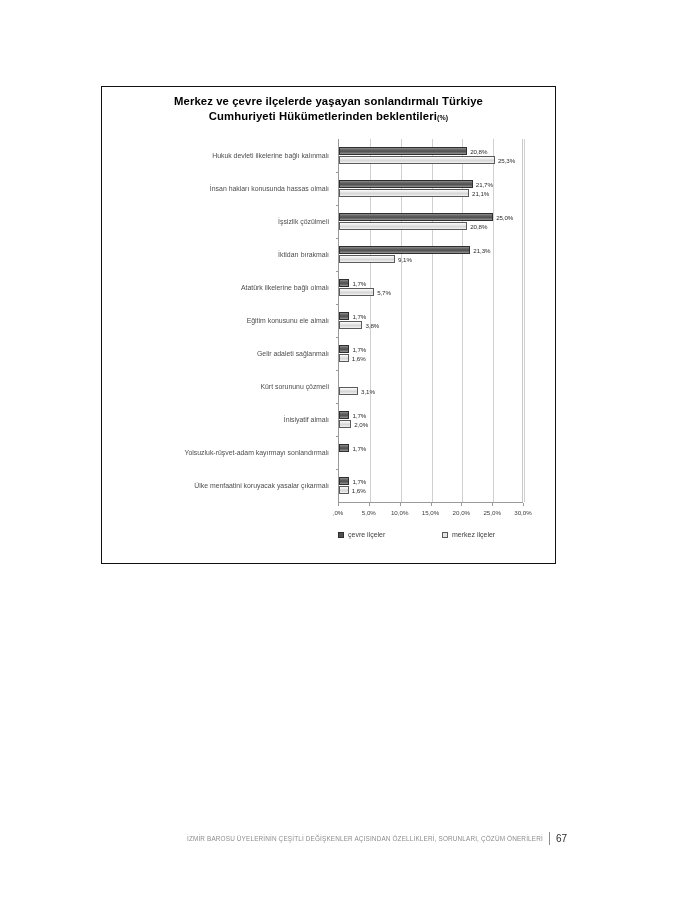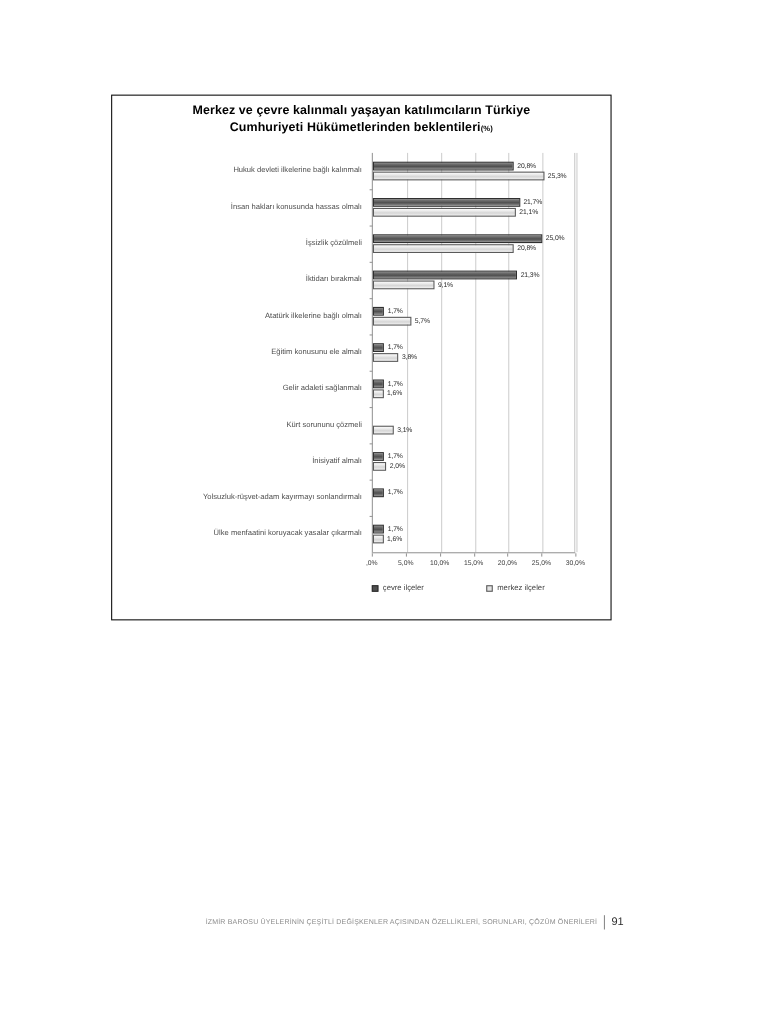--- a/index.html
+++ b/index.html
@@ -175,21 +175,21 @@
     color:#2b2b2b;
     font-weight:normal;
   }
 </style>
 </head>
 <body>
 
 <div id="chart-frame">
 
   <div id="chart-title">
-    <span>Merkez ve çevre kalınmalı yaşayan katılımcıların Türkiye</span><br>
+    <span>Merkez ve çevre ilçelerde yaşayan sonlandırmalı Türkiye</span><br>
     <span>Cumhuriyeti Hükümetlerinden  beklentileri</span><span class="unit">(%)</span>
   </div>
 
   <div id="plot-wrap">
 
     <div id="cat-labels">
         <div class="cat-label" style="top: 16.5px;">Hukuk devleti ilkelerine bağlı kalınmalı</div>
         <div class="cat-label" style="top: 49.5px;">İnsan hakları konusunda hassas olmalı</div>
         <div class="cat-label" style="top: 82.5px;">İşsizlik çözülmeli</div>
         <div class="cat-label" style="top: 115.5px;">İktidarı bırakmalı</div>
@@ -288,14 +288,14 @@
           <span>merkez ilçeler</span>
         </div>
       </div>
 
   </div>
 </div>
 
 <div id="footer">
   <div id="footer-text">İZMİR BAROSU ÜYELERİNİN ÇEŞİTLİ DEĞİŞKENLER AÇISINDAN ÖZELLİKLERİ, SORUNLARI, ÇÖZÜM ÖNERİLERİ</div>
   <div id="footer-divider"></div>
-  <div id="footer-page">91</div>
+  <div id="footer-page">67</div>
 </div>
 
 </body></html>

